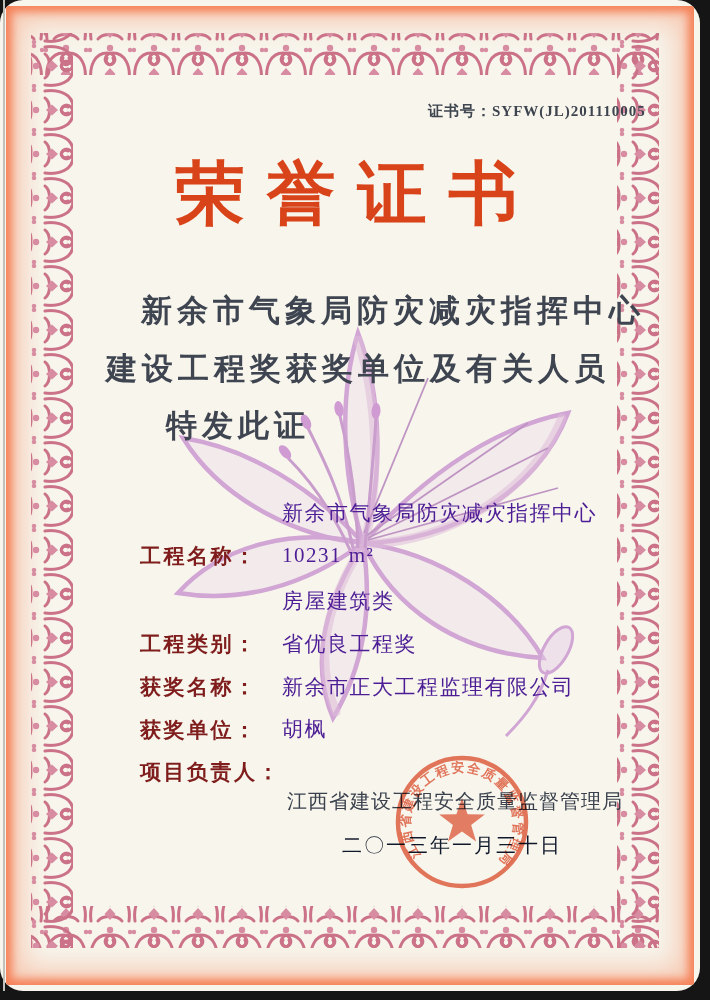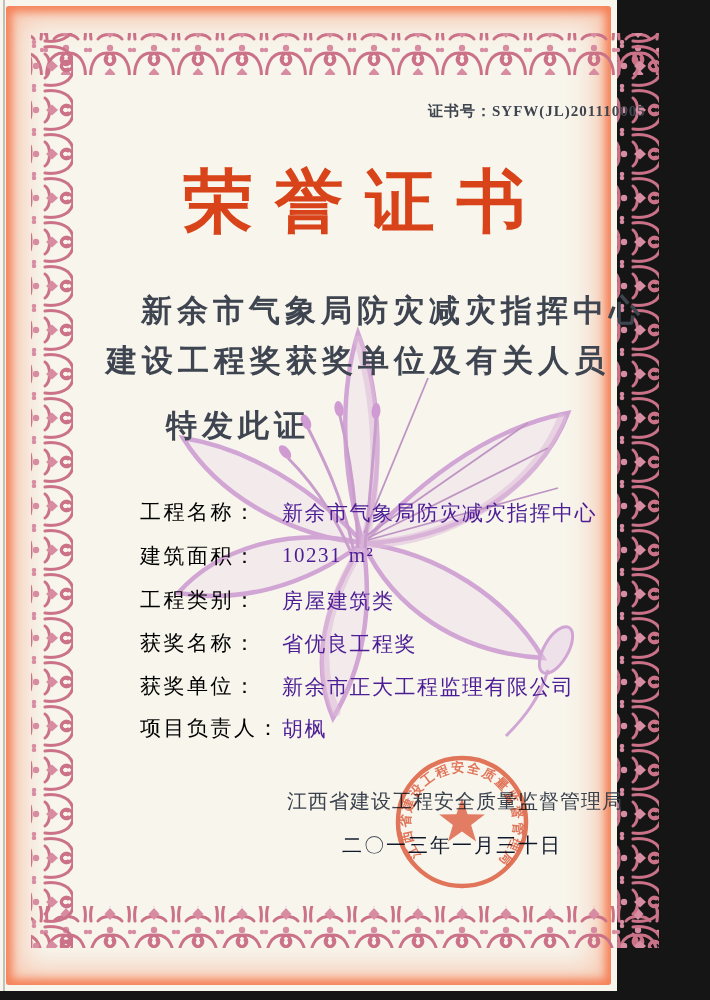--- a/index.html
+++ b/index.html
@@ -1,36 +1,36 @@
 <!DOCTYPE html>
 <html><head>
 <meta charset="utf-8">
 <style>
   html,body{margin:0;padding:0;background:#222;}
   .stage{position:relative;width:710px;height:1000px;background:#151515;overflow:hidden;
          font-family:"Liberation Serif",serif;}
-  .paper{position:absolute;left:0;top:0;width:617px;height:991px;background:#f7f5ec;}
+  .paper{position:absolute;left:0;top:0;width:700px;height:991px;background:#f7f5ec;border-radius:23px;}
   .scan-line{position:absolute;left:3px;top:0;width:2px;height:991px;background:#c2c0ba;}
   .glow{position:absolute;inset:6px;border-radius:3px;pointer-events:none;
         box-shadow:inset 0 0 9px 6px rgba(244,116,72,.85), inset 0 0 26px 17px rgba(246,138,95,.38);}
   .frame{position:absolute;left:0;top:0;}
   .flower{position:absolute;left:128px;top:298px;opacity:.78;}
   .certno{position:absolute;left:428px;top:102px;font-size:15px;color:#3f454f;
           letter-spacing:1px;font-weight:bold;white-space:nowrap;}
-  .title{position:absolute;left:0;top:148px;width:693px;margin:8px;text-align:center;
+  .title{position:absolute;left:0;top:148px;width:693px;margin:0;text-align:center;
          font-size:69px;font-weight:bold;color:#d8431a;letter-spacing:22px;padding-left:22px;
          box-sizing:border-box;white-space:nowrap;font-family:Liberation Mono, monospace;}
   .bodyline{position:absolute;font-size:31px;font-weight:bold;color:#3e4450;
             letter-spacing:5px;white-space:nowrap;}
   .b1{left:141px;top:290px;}
-  .b2{left:106px;top:340px;}
+  .b2{left:106px;top:348px;}
   .b3{left:166px;top:405px;}
   .frow{position:absolute;left:140px;height:32px;white-space:nowrap;}
-  .flab{display:inline-block;min-width:141px;font-size:21px;font-weight:normal;color:#000000;
-        letter-spacing:2.5px;}
+  .flab{display:inline-block;min-width:141px;font-size:21px;font-weight:bold;color:#7f1d1d;
+        letter-spacing:2.5px;margin-top:44px;}
   .fval{position:absolute;left:142px;top:1px;font-size:21px;color:#4c1d95;letter-spacing:1.5px;}
   .sign{position:absolute;left:287px;top:788px;width:330px;text-align:center;}
   .issuer{font-size:20px;color:#3a414c;letter-spacing:1px;white-space:nowrap;}
   .cdate{margin-top:17px;font-size:20px;color:#0f172a;letter-spacing:2px;white-space:nowrap;}
   .seal{position:absolute;left:376px;top:735px;mix-blend-mode:multiply;opacity:.85;}
 </style>
 </head>
 <body>
 
 <div class="stage">
@@ -112,21 +112,20 @@
 
     <div class="bodyline b1">新余市气象局防灾减灾指挥中心</div>
     <div class="bodyline b2">建设工程奖获奖单位及有关人员</div>
     <div class="bodyline b3">特发此证</div>
 
     <div class="frow" style="top:498px">
       <span class="flab">工程名称：</span>
       <span class="fval">新余市气象局防灾减灾指挥中心</span>
     </div>
     <div class="frow" style="top:542px">
-      <span class="flab">建筑面积：</span>
       <span class="fval">10231 m²</span>
     </div>
     <div class="frow" style="top:586px">
       <span class="flab">工程类别：</span>
       <span class="fval">房屋建筑类</span>
     </div>
     <div class="frow" style="top:629px">
       <span class="flab">获奖名称：</span>
       <span class="fval">省优良工程奖</span>
     </div>

